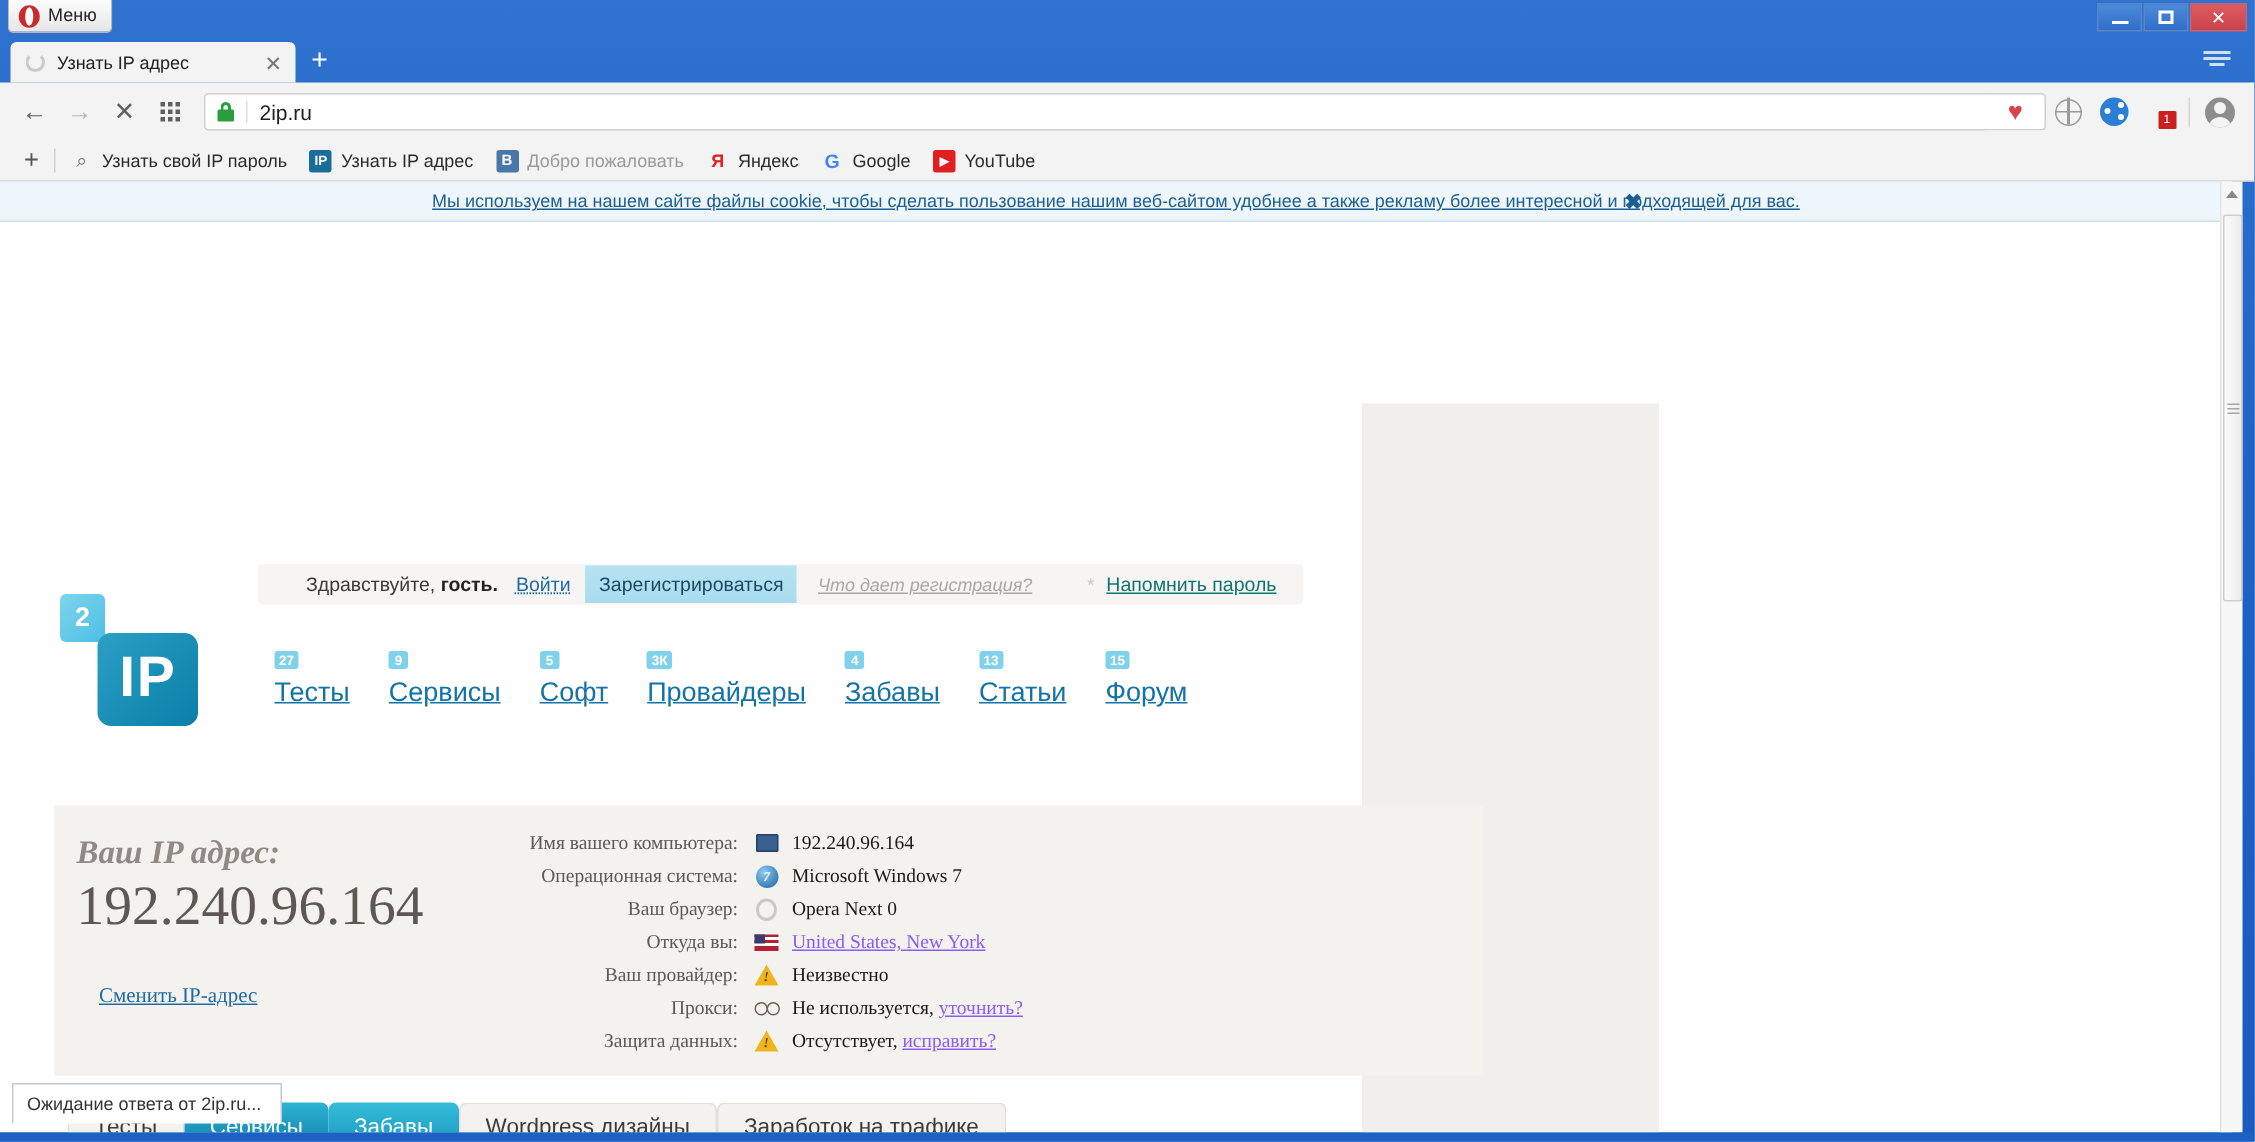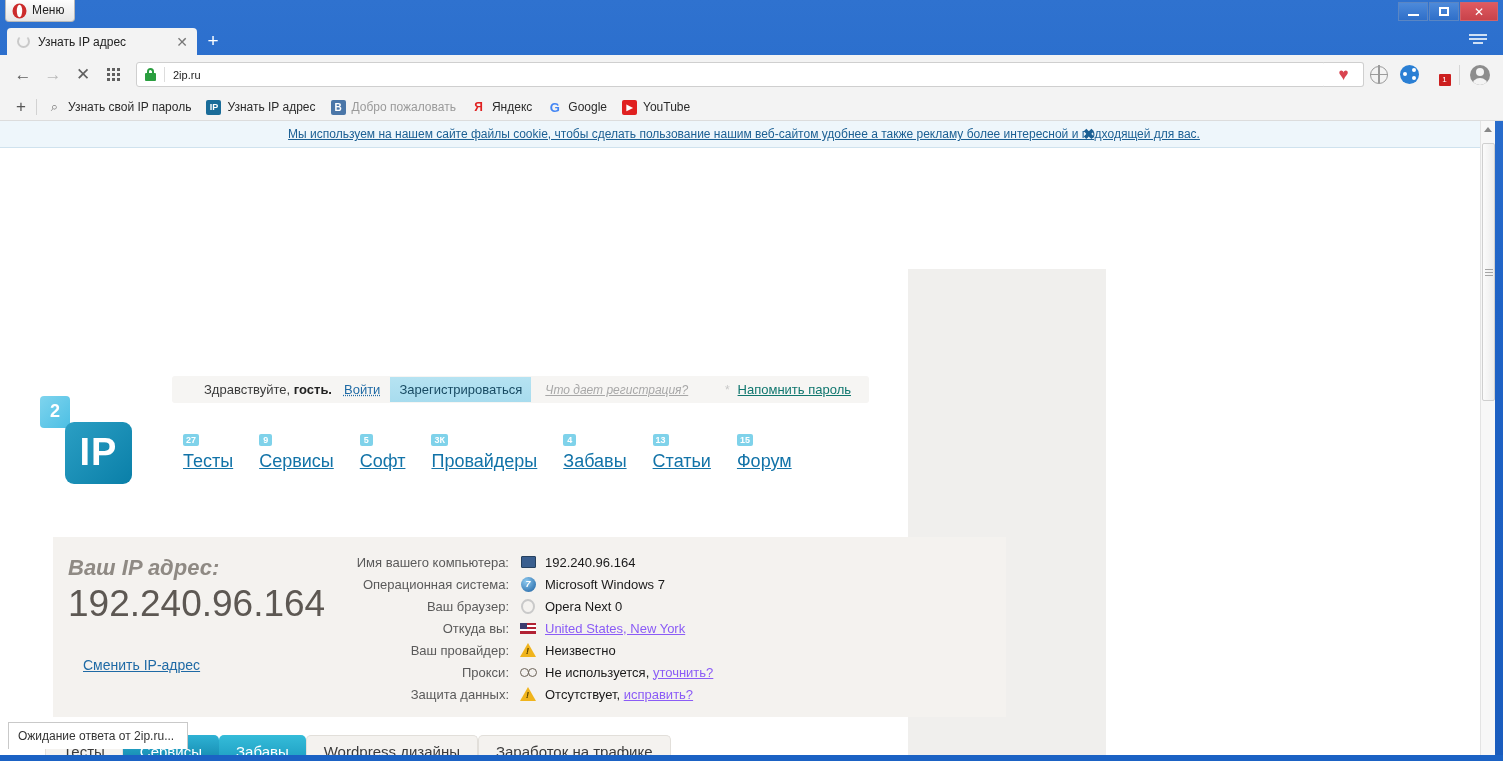--- a/index.html
+++ b/index.html
@@ -90,21 +90,21 @@
     flex: 1; height: 25px; margin: 0 6px 0 8px;
     background: #fff; border: 1px solid #cfcfcf; border-radius: 3px;
     display: flex; align-items: center; padding: 0 8px;
   }
   #lock-icon {
     width: 11px; height: 13px; position: relative; flex: 0 0 auto; margin-right: 8px;
   }
   #lock-icon .body { position:absolute; bottom:0; width:11px; height:8px; background:#2a9e3f; border-radius:1px; }
   #lock-icon .shackle { position:absolute; top:0; left:2px; width:7px; height:6px; border:2px solid #2a9e3f; border-bottom:none; border-radius:4px 4px 0 0; }
   #url-divider { width:1px; height:15px; background:#ddd; margin-right:8px; }
-  #url-text { font-size: 11px; color: #222; }
+  #url-text { font-size: 14px; color: #222; }
   .tb-icon { width: 30px; height: 28px; display:flex; align-items:center; justify-content:center; position: relative; }
   #heart-box { width:40px; height:25px; border:1px solid #cfcfcf; border-left:none; border-radius:0 3px 3px 0; margin-left:-8px; background:#fff; display:flex; align-items:center; justify-content:center; }
   #heart { color: #d9434f; font-size: 17px; }
   #globe { width:18px; height:18px; border:1.5px solid #9b9b9b; border-radius:50%; position:relative; }
   #globe::before { content:''; position:absolute; left:7px; top:-1.5px; width:1.5px; height:18px; background:#9b9b9b; }
   #globe::after { content:''; position:absolute; left:-1.5px; top:7px; width:18px; height:1.5px; background:#9b9b9b; }
   #share { width:19px; height:19px; border-radius:50%; background:#2a7fd4; position:relative; }
   #share .d { position:absolute; width:4px; height:4px; background:#fff; border-radius:50%; }
   #share .d1{ left:12px; top:3px;} #share .d2{ left:3px; top:7px;} #share .d3{ left:12px; top:11px;}
   #shield { width:17px; height:19px; position:relative; }
@@ -195,22 +195,23 @@
     position: absolute; left: 0px; top: -17px;
     background: #7fd2ea; color:#fff; font-size:9px; font-weight:bold;
     padding: 1px 3px; border-radius: 2px; min-width:13px; text-align:center;
   }
   .navitem .nlabel {
     font-size: 18px; color: #1273a8; text-decoration: underline; white-space: nowrap;
   }
 
   
   #ipbox {
-    position: absolute; left: 53px; top: 268px; width: 953px; height: 180px;
+    position: absolute; left: 36px; top: 268px; width: 953px; height: 180px;
     background: #f4f2ef;
+    font-family: Liberation Serif, serif;
   }
   #ipbox-left { position:absolute; left:15px; top:18px; }
   #ip-caption { font-size: 22px; color:#8f8a84; font-style: italic; font-weight: bold; }
   #ip-value { font-size: 37px; color:#5d5853; margin-top: 2px; letter-spacing: 0px; }
   #change-ip { position:absolute; left:30px; top:120px; font-size:14px; color:#1f6aa5; text-decoration: underline;}
   #ipbox-table { position:absolute; left:280px; top:15px; font-size: 13px; }
   #ipbox-table .row { display:flex; align-items:center; height: 20px; margin-bottom: 2px; }
   #ipbox-table .lbl { width: 186px; text-align: right; color:#5a5a5a; padding-right: 10px; }
   #ipbox-table .ico { width: 18px; height: 16px; margin-right: 8px; flex:0 0 auto; display:flex; align-items:center; justify-content:center; font-size:12px;}
   #ipbox-table .val { color:#1a1a1a; }

